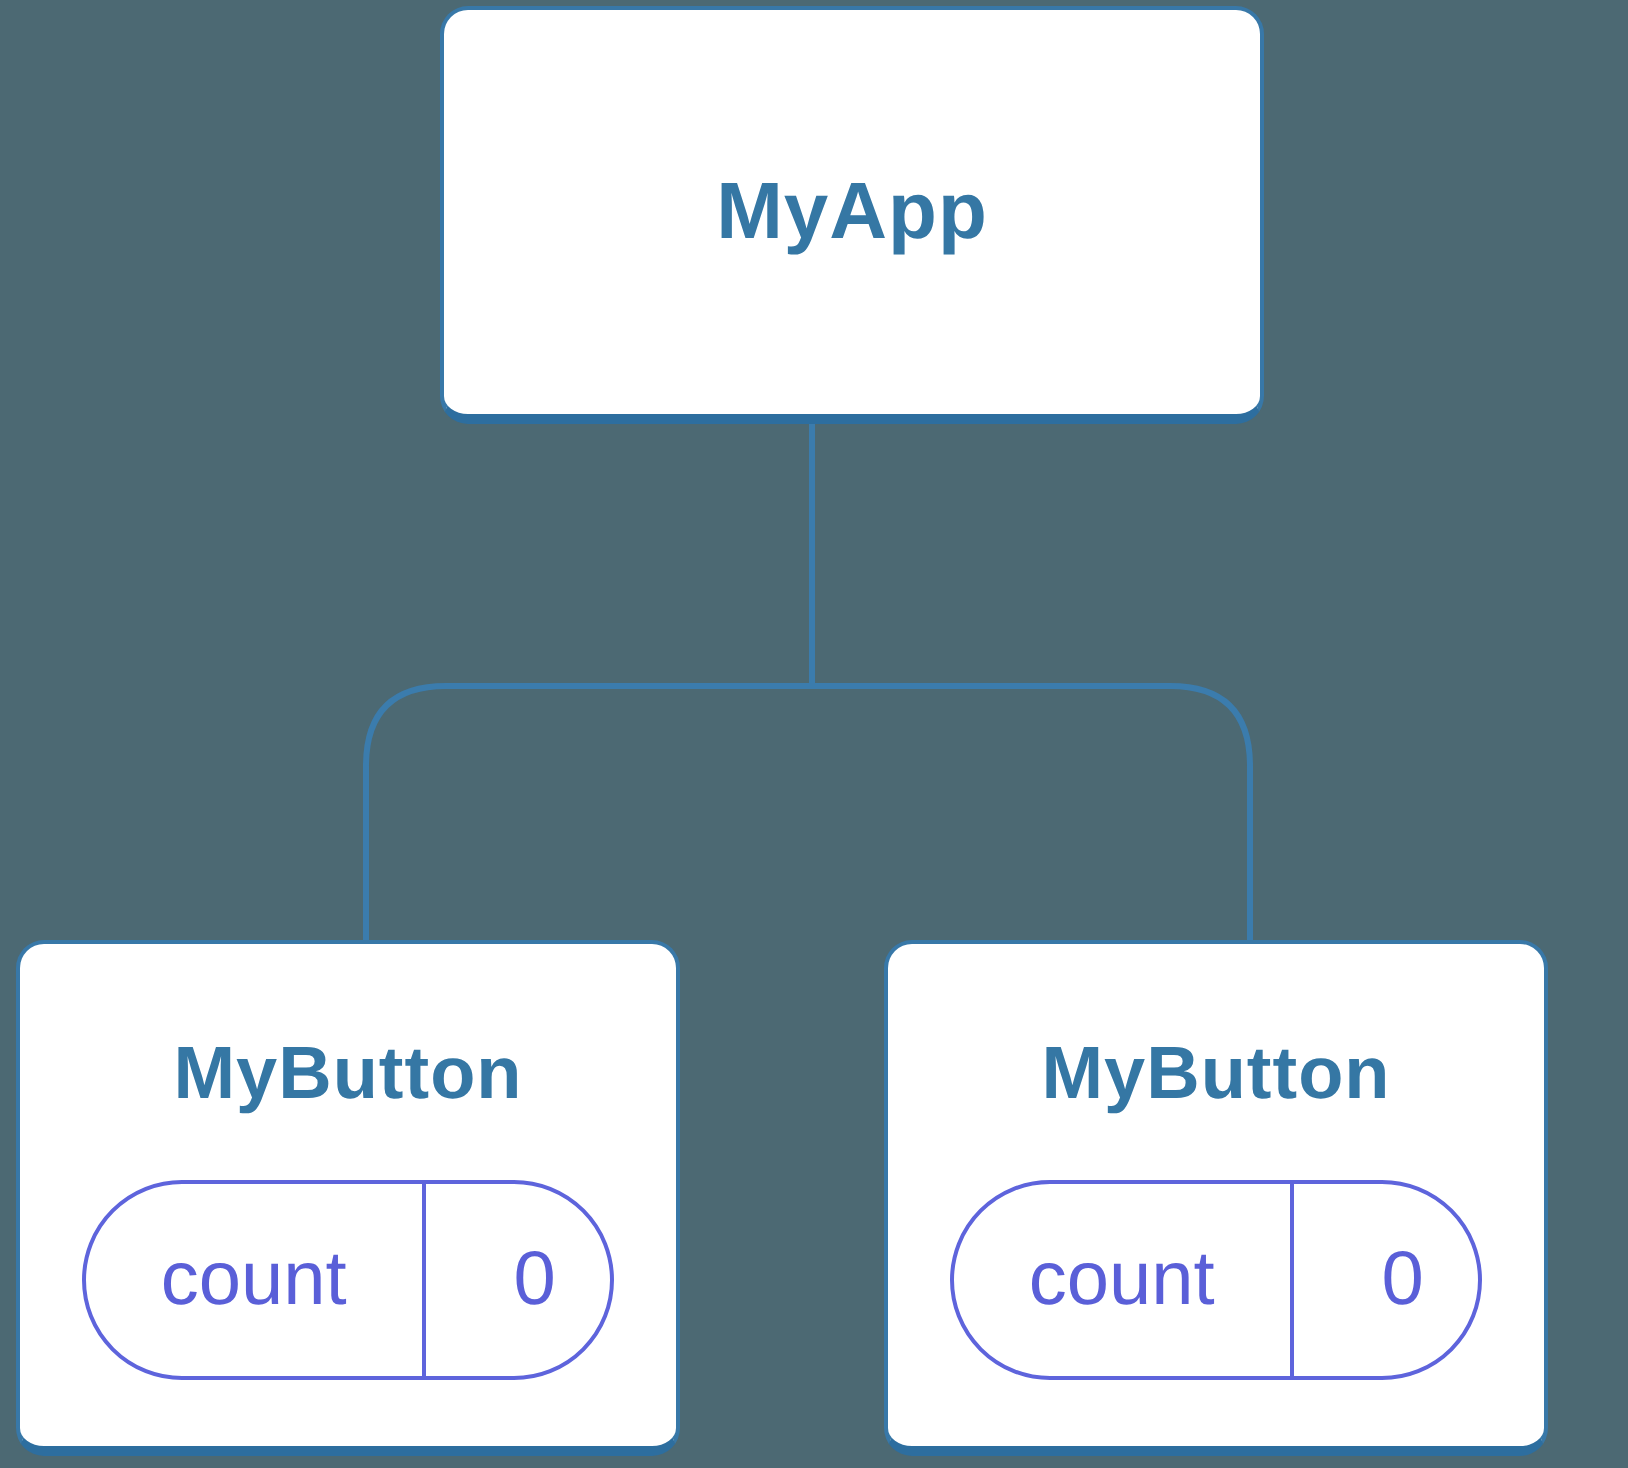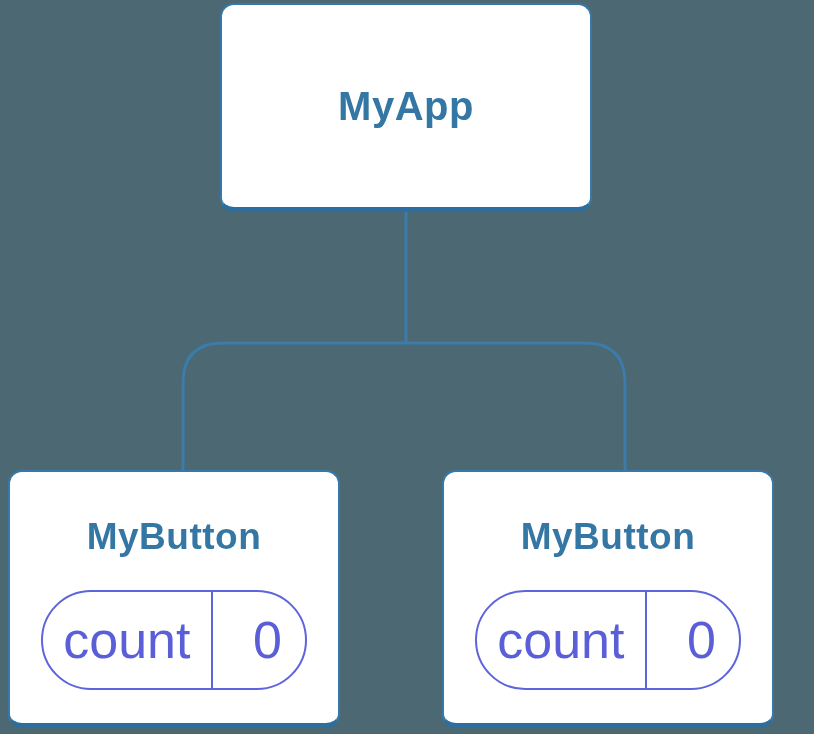--- a/index.html
+++ b/index.html
@@ -23,21 +23,21 @@
     border: 2px solid var(--card-border, #3878A8);
     border-bottom: 5px solid var(--card-border-bottom, #2D6E9F);
     border-radius: 14px;
     box-sizing: border-box;
     display: flex;
     flex-direction: column;
     align-items: center;
   }
   .card.root {
     left: 220px; top: 3px;
-    width: 372px; height: 209px;
+    width: 412px; height: 209px;
     justify-content: center;
   }
   .card.child { top: 470px; width: 332px; height: 258px; }
   .card.child-left  { left: 8px; }
   .card.child-right { left: 442px; }
   .node-title {
     color: var(--title-text, #3577A4);
     font-weight: bold;
     font-size: 40px;
     letter-spacing: 0.5px;
@@ -46,21 +46,21 @@
   .card.child .node-title { font-size: 37px; margin-top: 44px; }
   .state-pill {
     margin-top: 32px;
     width: 266px;
     height: 100px;
     box-sizing: border-box;
     border: 2px solid var(--pill-border, #5E64DC);
     border-radius: 52px;
     display: flex;
     color: var(--pill-text, #5A5FD8);
-    font-size: 52px;
+    font-size: 38px;
     background: var(--card-bg, #FFFFFF);
     gap: 17px;
   }
   .state-key {
     flex: 0 0 64%;
     display: flex; align-items: center; justify-content: center;
     border-right: 2px solid var(--pill-border, #5E64DC);
   }
   .state-value {
     flex: 1;

